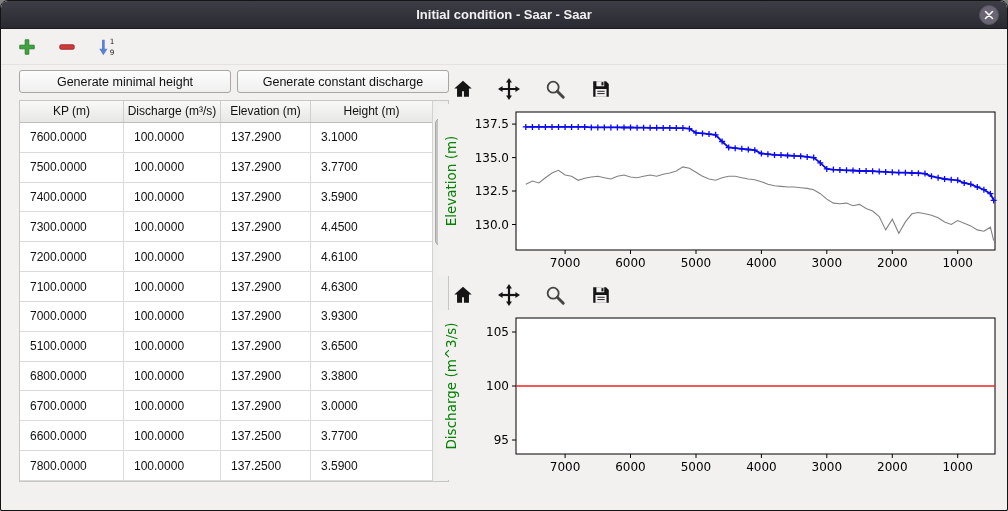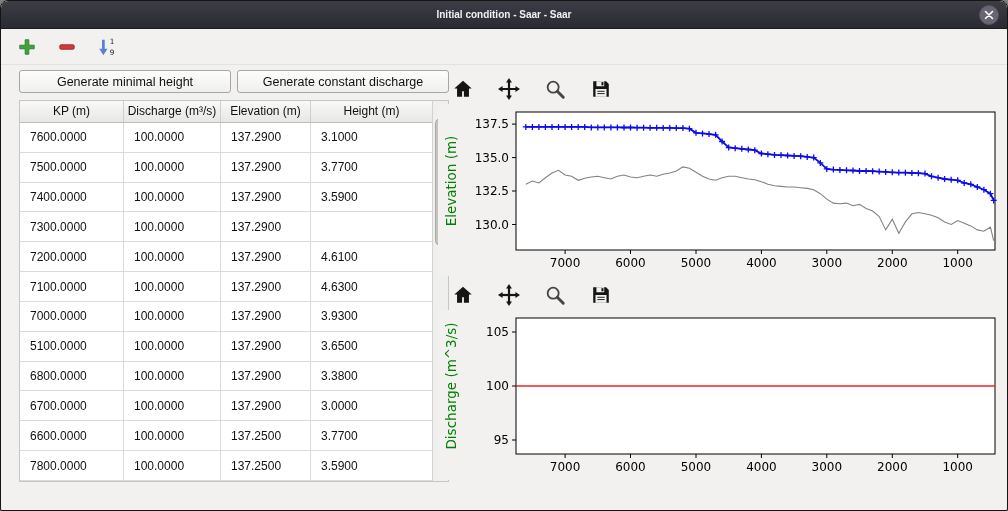--- a/index.html
+++ b/index.html
@@ -16,21 +16,21 @@
     overflow: hidden;
   }
   
   .titlebar {
     height: 28px;
     background: linear-gradient(#3d3d46, #2a2a32);
     border-bottom: 1px solid #1b1b20;
     display: flex; align-items: center; justify-content: center;
     position: relative;
   }
-  .titlebar .title { color: #f1f1f1; font-size: 10px; font-weight: bold; }
+  .titlebar .title { color: #f1f1f1; font-size: 13px; font-weight: bold; }
   .close-btn {
     position: absolute; right: 8px; top: 4px;
     width: 20px; height: 20px; border-radius: 50%;
     background: #6a6573; border: 1px solid #57525f;
     display: flex; align-items: center; justify-content: center;
     cursor: pointer;
   }
   
   .app-toolbar {
     height: 36px; display: flex; align-items: center;
@@ -154,20 +154,21 @@
               <div class="trow">
                 <div class="tcell c0">7400.0000</div>
                 <div class="tcell c1">100.0000</div>
                 <div class="tcell c2">137.2900</div>
                 <div class="tcell c3">3.5900</div>
               </div>
               <div class="trow">
                 <div class="tcell c0">7300.0000</div>
                 <div class="tcell c1">100.0000</div>
                 <div class="tcell c2">137.2900</div>
+                <div class="tcell c3">4.4500</div>
               </div>
               <div class="trow">
                 <div class="tcell c0">7200.0000</div>
                 <div class="tcell c1">100.0000</div>
                 <div class="tcell c2">137.2900</div>
                 <div class="tcell c3">4.6100</div>
               </div>
               <div class="trow">
                 <div class="tcell c0">7100.0000</div>
                 <div class="tcell c1">100.0000</div>

